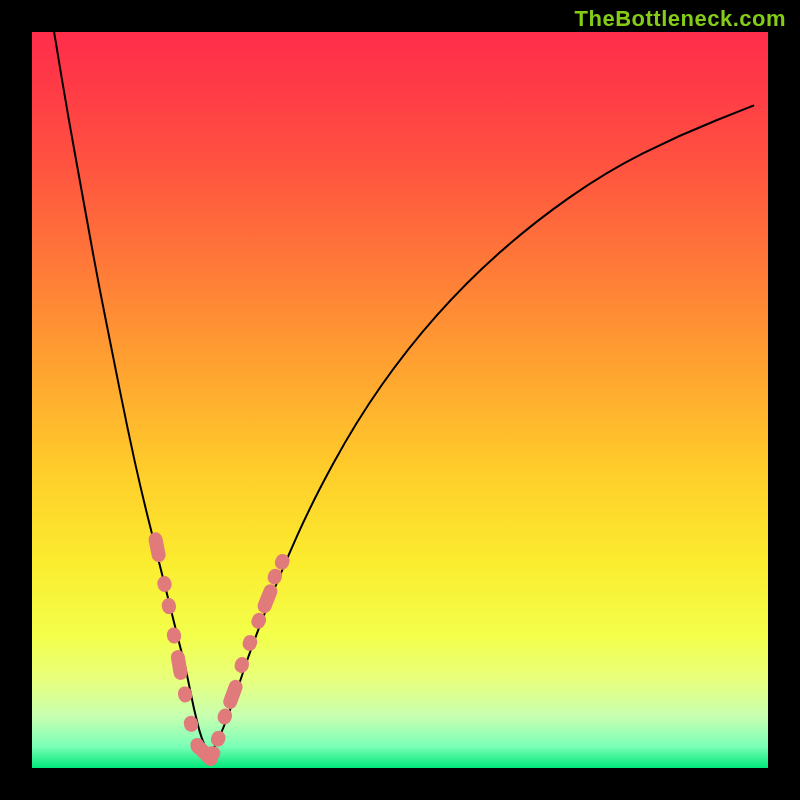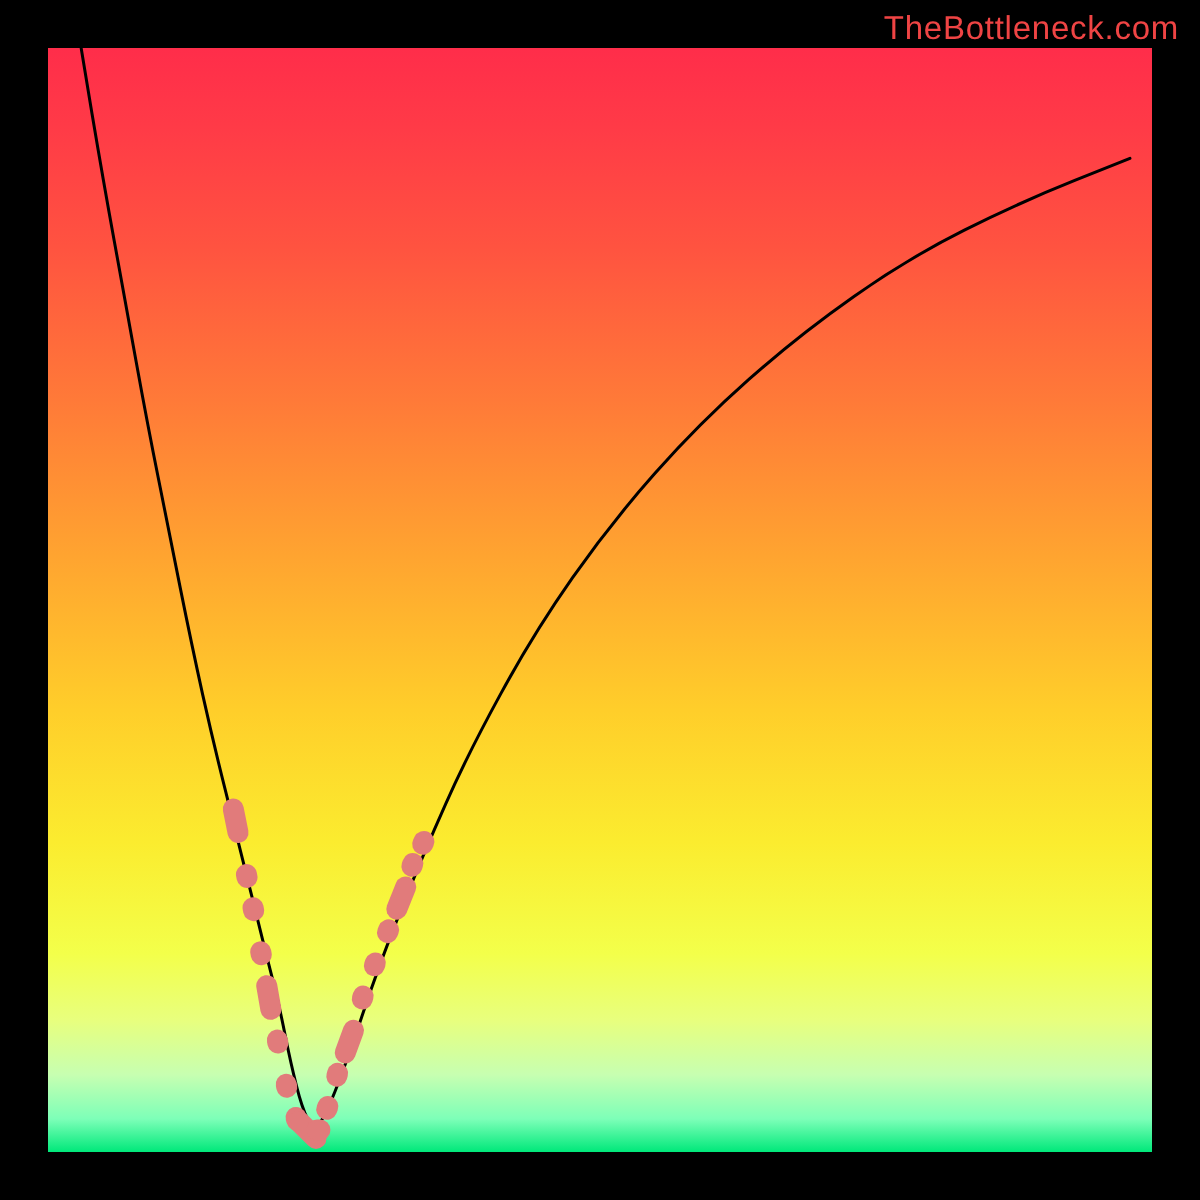--- a/index.html
+++ b/index.html
@@ -45,24 +45,24 @@
     left: 0;
     top: 0;
     width: 736px;
     height: 736px;
     overflow: visible;
   }
   .watermark {
     position: absolute;
     top: 6px;
     right: 14px;
-    color: #ef4444;
+    color: #84cc16;
     font-size: 22px;
     letter-spacing: 0.5px;
-    font-weight: 400;
+    font-weight: 700;
     user-select: none;
     font-family: Arial, Helvetica, sans-serif;
   }
 </style>
 </head>
 <body>
 
 <div class="frame">
 
   <div class="plot-area">

